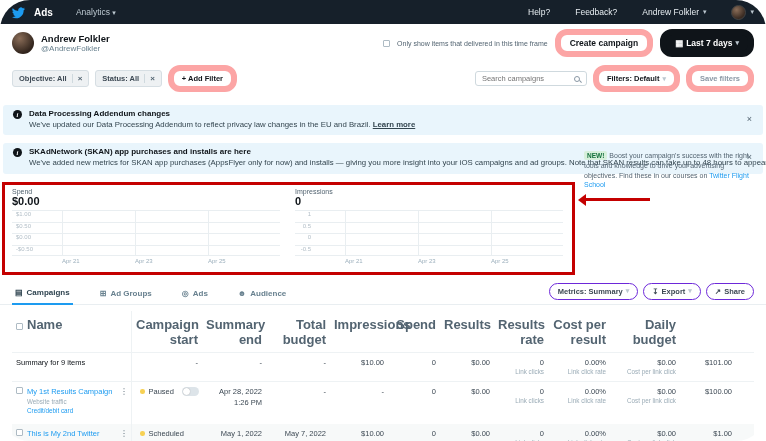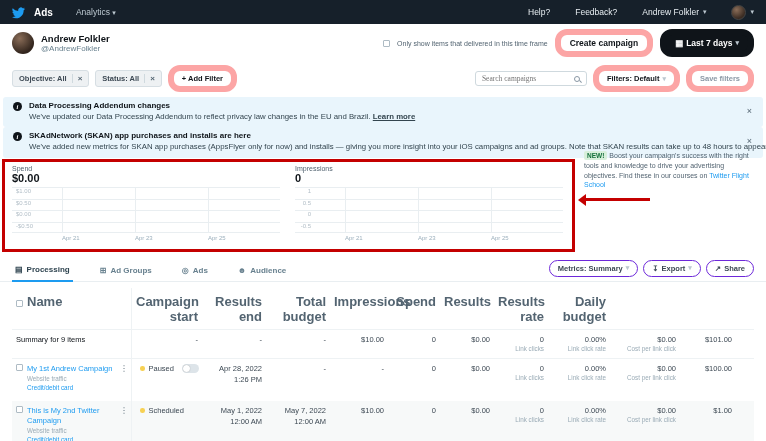--- a/index.html
+++ b/index.html
@@ -1,17 +1,17 @@
 <!DOCTYPE html>
 <html><head>
 <meta charset="utf-8">
 <style>
   * { margin:0; padding:0; box-sizing:border-box; }
   body { font-family:"Liberation Sans", sans-serif; background:#fff; }
-  .root { position:relative; width:766px; height:441px; background:#fff; overflow:hidden; }
+  .root { position:relative; width:766px; height:441px; background:#fff; overflow:hidden;border-radius:30px; }
 
   
   .topbar { display:flex; align-items:center; height:24px; background:#16202a; padding:0 12px; gap:9px; }
   .bird { width:13px; height:13px; }
   .brand { color:#fff; font-size:10px; font-weight:bold; }
   .top-menu { color:#bcc8d0; font-size:8.5px; margin-left:14px; cursor:pointer; }
   .top-spacer { flex:1; }
   .top-link { color:#e8eef2; font-size:8.5px; margin-left:16px; cursor:pointer; }
   .top-user { display:flex; align-items:center; gap:4px; margin-left:16px; color:#e8eef2; font-size:8.5px; }
   .avatar-sm { width:15px; height:15px; border-radius:50%; background:radial-gradient(circle at 35% 30%, #8a6d58, #3a2b22 70%); border:1px solid #444; }
@@ -28,27 +28,27 @@
   .pill { display:inline-flex; align-items:center; gap:3px; border:6px solid #fca5a5; border-radius:12px; padding:3px 9px; font-size:8.5px; font-weight:bold; color:#0f1419; background:#fff; cursor:pointer; white-space:nowrap; }
   .pill-dark { background:#0f1419; color:#fff; border-color:#0f1419; }
 
   
   .filter-row { display:flex; align-items:center; padding:4px 12px 5px; gap:6px; }
   .chip { display:inline-flex; align-items:center; gap:5px; background:#eef1f3; border:1px solid #d6dee3; border-radius:3px; padding:3px 6px; font-size:7.5px; font-weight:bold; color:#3c4853; }
   .chip .x { color:#536471; font-size:8px; cursor:pointer; border-left:1px solid #cfd9de; padding-left:5px; }
   .pill-sm { font-size:7.5px; padding:3px 8px; }
   .filter-right { margin-left:auto; display:flex; align-items:center; gap:6px; }
   .search-box { display:flex; align-items:center; width:112px; border:1px solid #cfd9de; border-radius:3px; padding:2px 6px; gap:4px; }
-  .search-box input { border:none; outline:none; width:88px; font-size:7.5px; color:#536471; font-family:Liberation Serif, serif; }
+  .search-box input { border:none; outline:none; width:88px; font-size:7.5px; color:#536471; font-family:Liberation Sans, sans-serif; }
   .mag { width:6px; height:6px; border:1px solid #8a98a5; border-radius:50%; position:relative; flex:none; }
   .mag::after { content:""; position:absolute; width:3px; height:1px; background:#8a98a5; right:-3px; bottom:-1px; transform:rotate(45deg); }
   .pill-muted { color:#8a98a5; font-weight:bold; }
 
   
-  .banner { position:relative; margin:0 3px; background:#e9f5fc; border-radius:3px; padding:4px 28px 5px 10px; display:flex; gap:7px; }
+  .banner { position:relative; margin:8px 3px; background:#e9f5fc; border-radius:3px; padding:4px 28px 5px 10px; display:flex; gap:7px; }
   .info-ic { width:9px; height:9px; border-radius:50%; background:#0f1419; color:#fff; font-size:6.5px; font-weight:bold; display:flex; align-items:center; justify-content:center; flex:none; margin-top:1px; font-family:"Liberation Serif", serif; font-style:italic; }
   .banner-title { font-size:8px; font-weight:bold; color:#0f1419; line-height:1.35; }
   .banner-body { font-size:7.8px; color:#33454f; line-height:1.35; white-space:nowrap; }
   .banner-link { font-weight:bold; text-decoration:underline; color:#33454f; cursor:pointer; }
   .banner-close { position:absolute; right:11px; top:10px; color:#536471; font-size:9px; cursor:pointer; line-height:1; }
 
   
   .chart-region { margin:1px 0 0 2px; width:573px; height:93px; border:3px solid #c40000; display:flex; padding:3px 0 0 7px; background:#fff; }
   .chart { width:278px; position:relative; }
   .chart + .chart { margin-left:6px; }
@@ -239,21 +239,21 @@
   <div class="promo">
     <span class="new-badge">NEW!</span><span>Boost your campaign's success with the right tools and knowledge to drive your advertising objectives. Find these in our courses on </span><span class="promo-link">Twitter Flight School</span>
   </div>
   <div class="red-arrow"></div>
 
   <div class="blur-zone">
 
     <div class="tabs-row">
       <span class="tab active">
           <span class="t-ic">▤</span>
-          <span>Processing</span>
+          <span>Campaigns</span>
         </span>
       <span class="tab">
           <span class="t-ic">⊞</span>
           <span>Ad Groups</span>
         </span>
       <span class="tab">
           <span class="t-ic">◎</span>
           <span>Ads</span>
         </span>
       <span class="tab">
@@ -275,26 +275,27 @@
             <span>Share</span>
           </span>
       </div>
     </div>
 
     <div class="tbl">
 
       <div class="trow hdr">
         <div class="th name-cell"><span class="cb" style="display:inline-block;vertical-align:-1px;margin-right:4px"></span><span>Name</span></div>
         <div class="th num">Campaign start</div>
-        <div class="th num">Results end</div>
+        <div class="th num">Summary end</div>
         <div class="th num">Total budget</div>
         <div class="th num">Impressions</div>
         <div class="th num">Spend</div>
         <div class="th num">Results</div>
         <div class="th num">Results rate</div>
+        <div class="th num">Cost per result</div>
         <div class="th num">Daily budget</div>
       </div>
 
       <div class="trow sum-row">
         <div class="td name-cell sum-name">Summary for 9 items</div>
         <div class="td num">-</div>
         <div class="td num">-</div>
         <div class="td num">-</div>
         <div class="td num">$10.00</div>
         <div class="td num">0</div>
@@ -312,21 +313,21 @@
             <div class="sub">Cost per link click</div>
           </div>
         <div class="td num">$101.00</div>
       </div>
 
       <div class="trow camp-row">
         <div class="td name-cell">
           <div class="name-flex">
               <span class="cb"></span>
             <div>
-              <div class="link">My 1st Andrew Campaign</div>
+              <div class="link">My 1st Results Campaign</div>
               <div class="sub">Website traffic</div>
               <div class="sub sub-blue">Credit/debit card</div>
             </div>
           </div>
           <span class="dots">⋮</span>
         </div>
         <div class="td status-cell">
             <span class="dot"></span>
             <span>Paused</span>
             <span class="toggle"></span>

